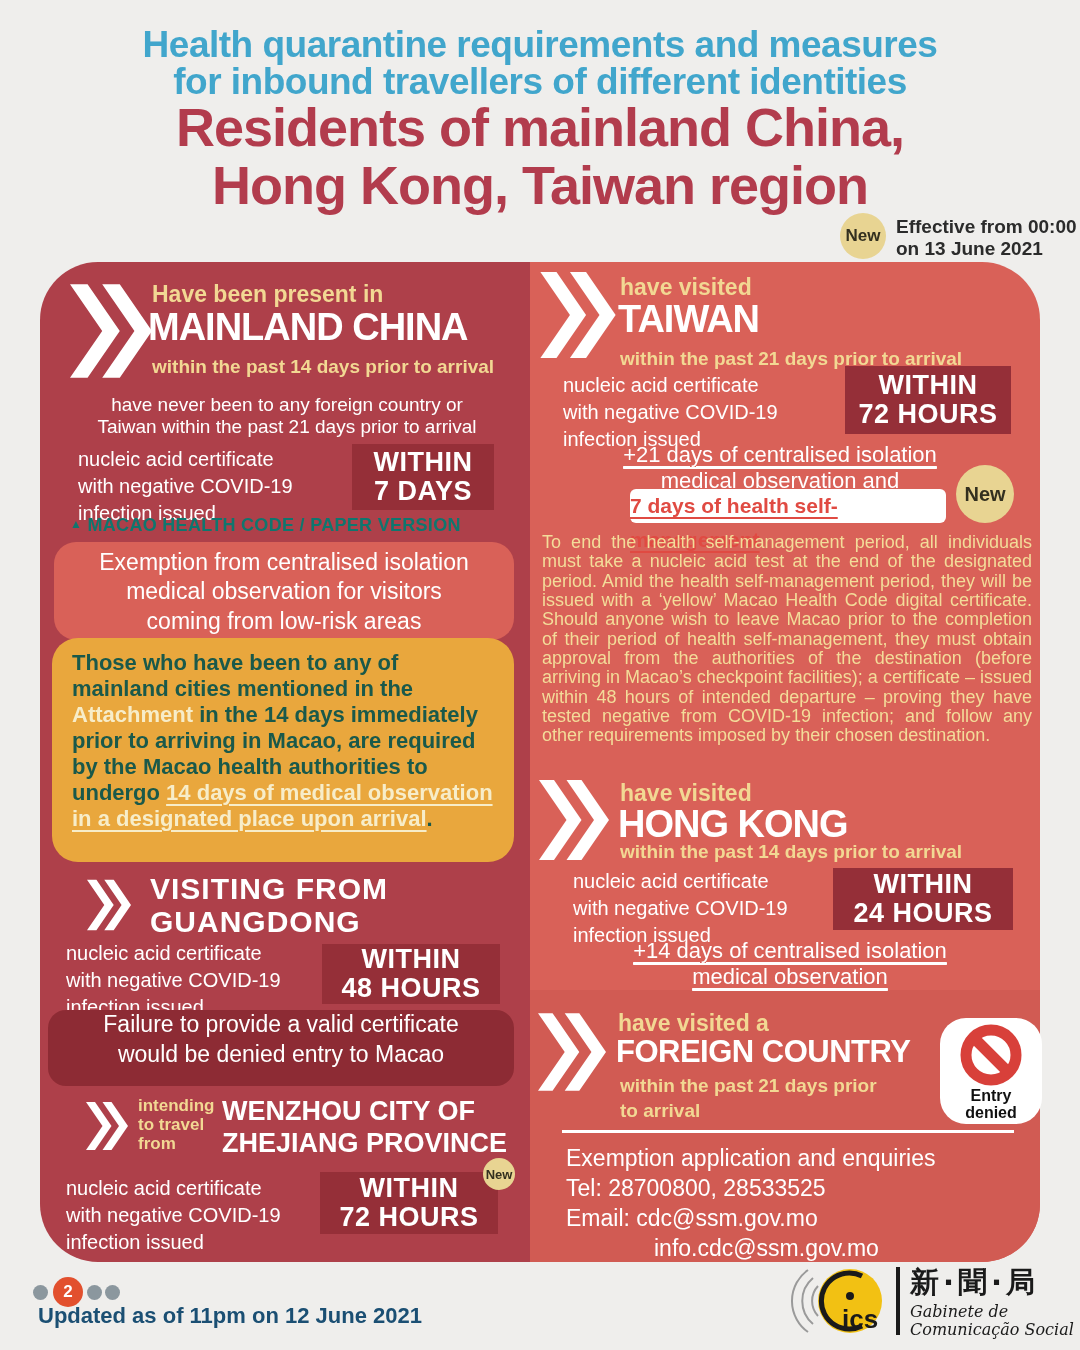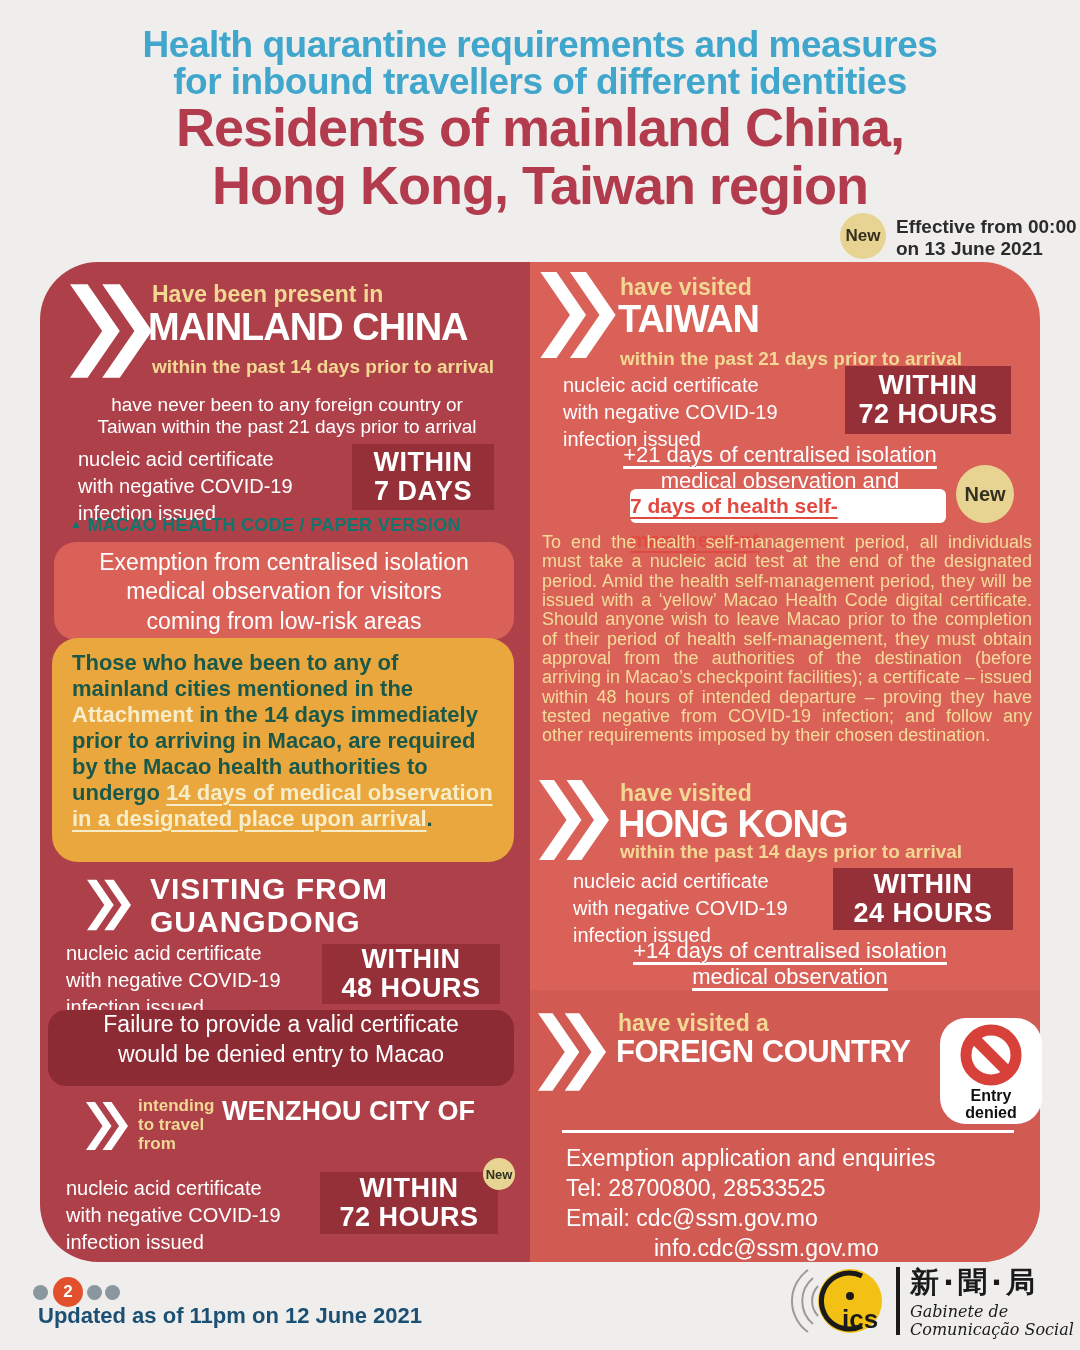--- a/index.html
+++ b/index.html
@@ -146,20 +146,21 @@
     <path d="M0 0h12l22 32-22 32H0l22-32z" fill="#fff"></path>
       <path d="M22 0h12l22 32-22 32H22l22-32z" fill="#fff"></path>
   </svg>
   <div class="content cream" style="left:138px;top:1096px;font-size:17px;line-height:1.12;font-weight:800">
     <div>intending</div>
     <div>to travel</div>
     <div>from</div>
   </div>
   <div class="content sec-title" style="left:222px;top:1096px;font-size:27px;letter-spacing:0;line-height:1.18">
     <div>WENZHOU CITY OF</div>
+    <div>ZHEJIANG PROVINCE</div>
   </div>
   <div class="content cert" style="left:66px;top:1175px">
     <div>nucleic acid certificate</div>
     <div>with negative COVID-19</div>
     <div>infection issued</div>
   </div>
   <div class="wbox" style="left:320px;top:1172px;width:178px;height:62px;font-size:27px">
     <div>WITHIN</div>
     <div>72 HOURS</div>
   </div>
@@ -211,20 +212,24 @@
     <div class="ul">+14 days of centralised isolation</div>
     <div class="ul">medical observation</div>
   </div>
 
   <svg class="chev" style="left:538px;top:1008px;width:68px;height:88px" viewBox="0 0 56 64">
     <path d="M0 0h12l22 32-22 32H0l22-32z" fill="#fff"></path>
       <path d="M22 0h12l22 32-22 32H22l22-32z" fill="#fff"></path>
   </svg>
   <div class="content cream" style="left:618px;top:1010px;font-size:23px">have visited a</div>
   <div class="content sec-title" style="left:616px;top:1036px;font-size:31px;letter-spacing:-0.5px">FOREIGN COUNTRY</div>
+  <div class="content cream" style="left:620px;top:1074px;font-size:19px;line-height:1.3">
+    <div>within the past 21 days prior</div>
+    <div>to arrival</div>
+  </div>
   <div class="entry-icon">
     <svg width="102" height="70" viewBox="0 0 102 70">
       <circle cx="51" cy="37" r="25" fill="none" stroke="#d8403a" stroke-width="11"></circle>
       <line x1="33" y1="19" x2="69" y2="55" stroke="#d8403a" stroke-width="11"></line>
     </svg>
     <div class="entry-txt">
       <div>Entry</div>
       <div>denied</div>
     </div>
   </div>

